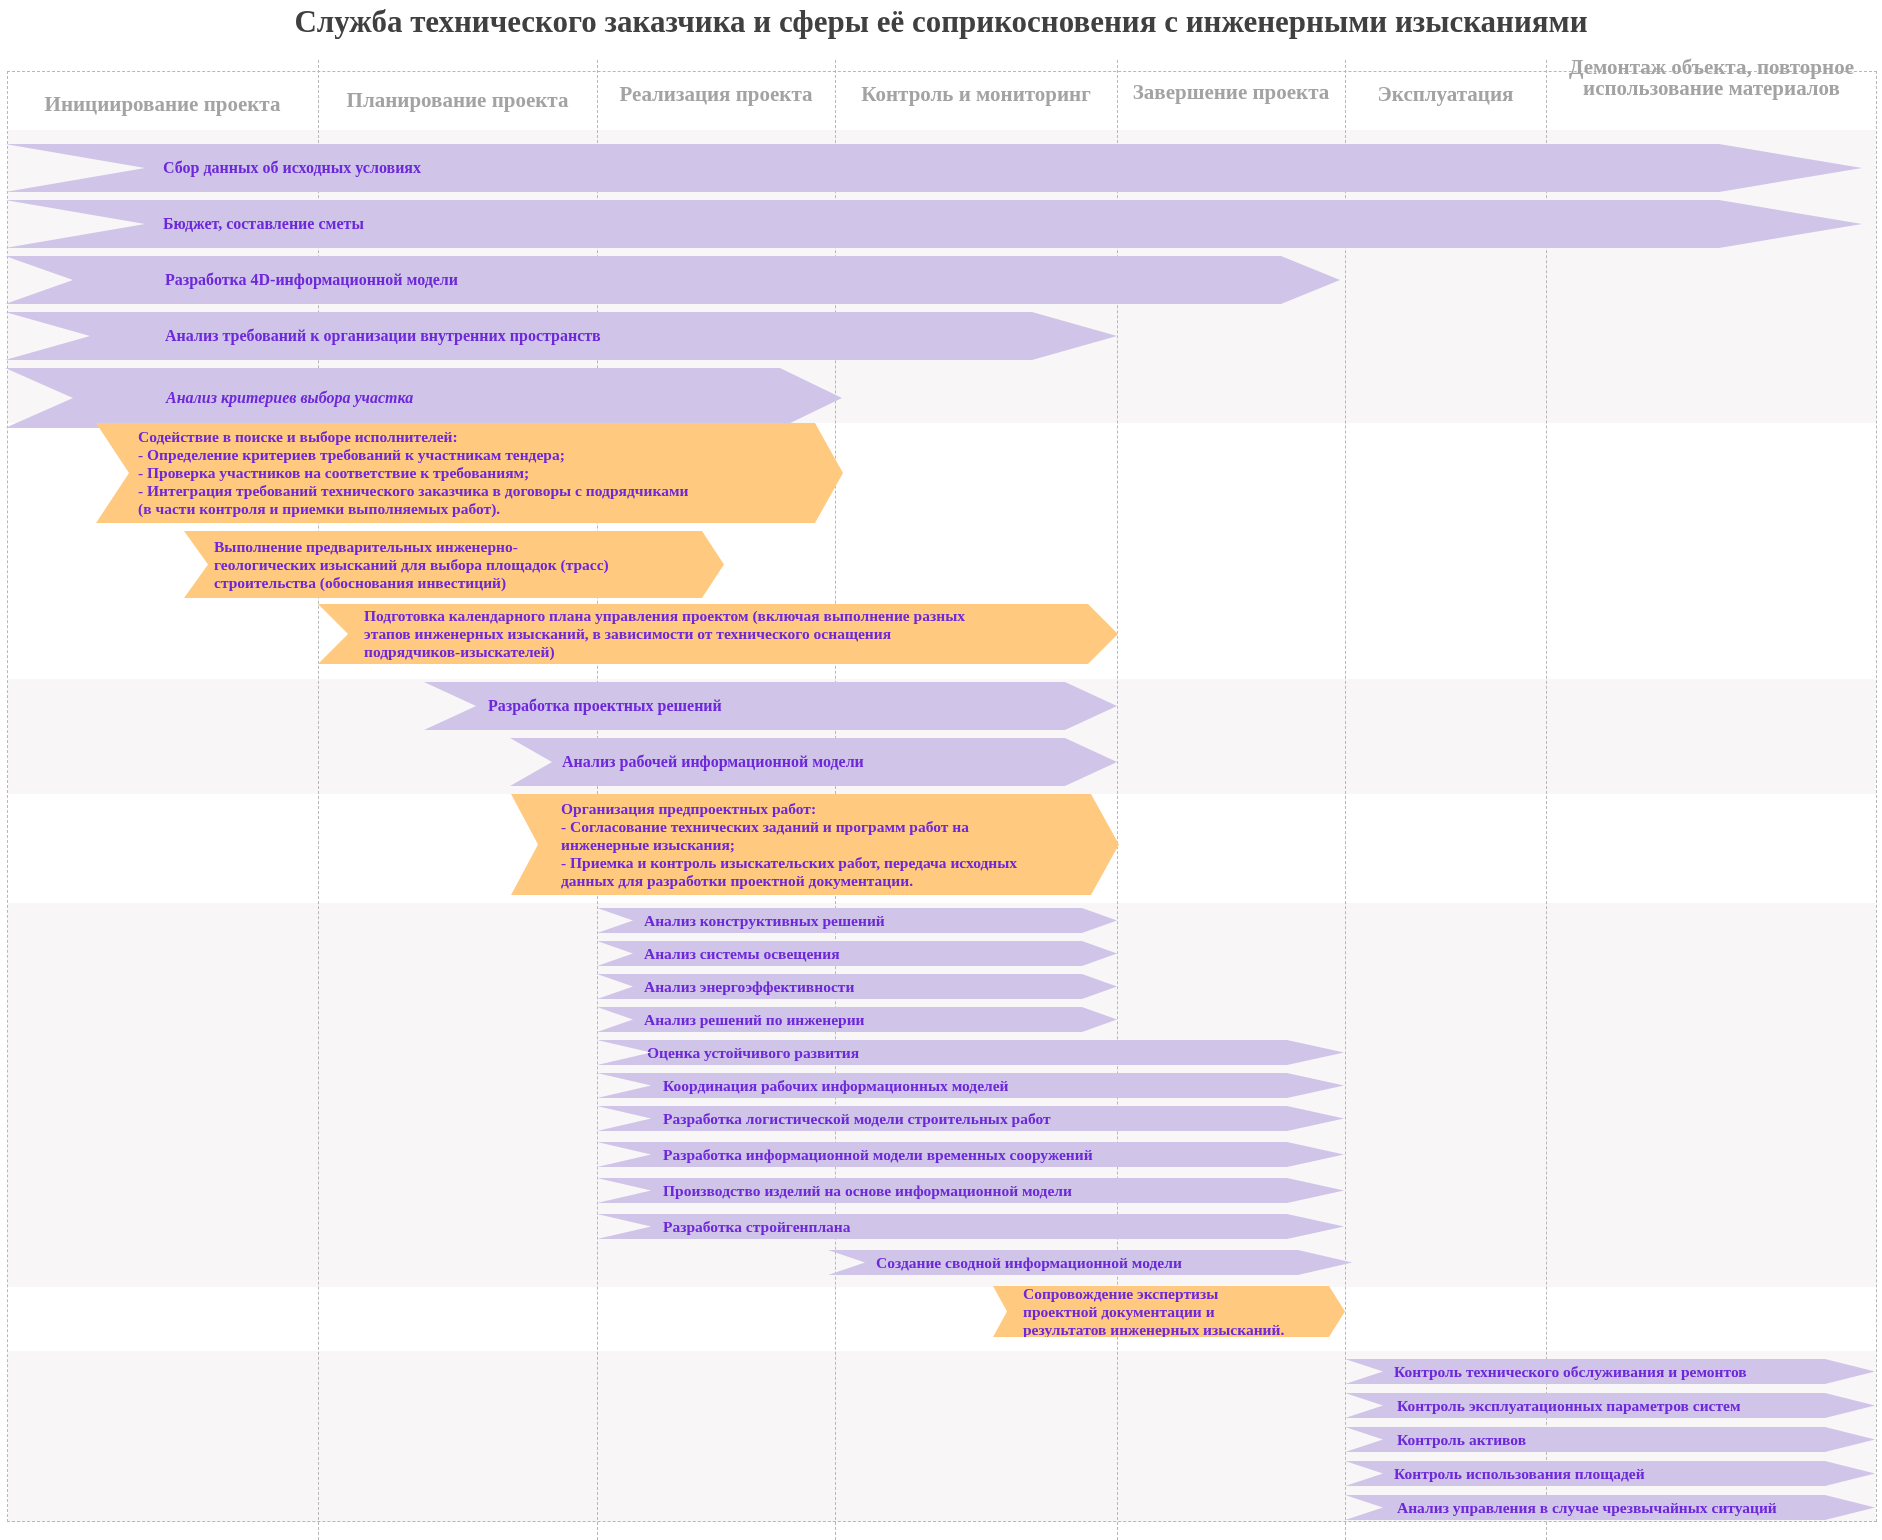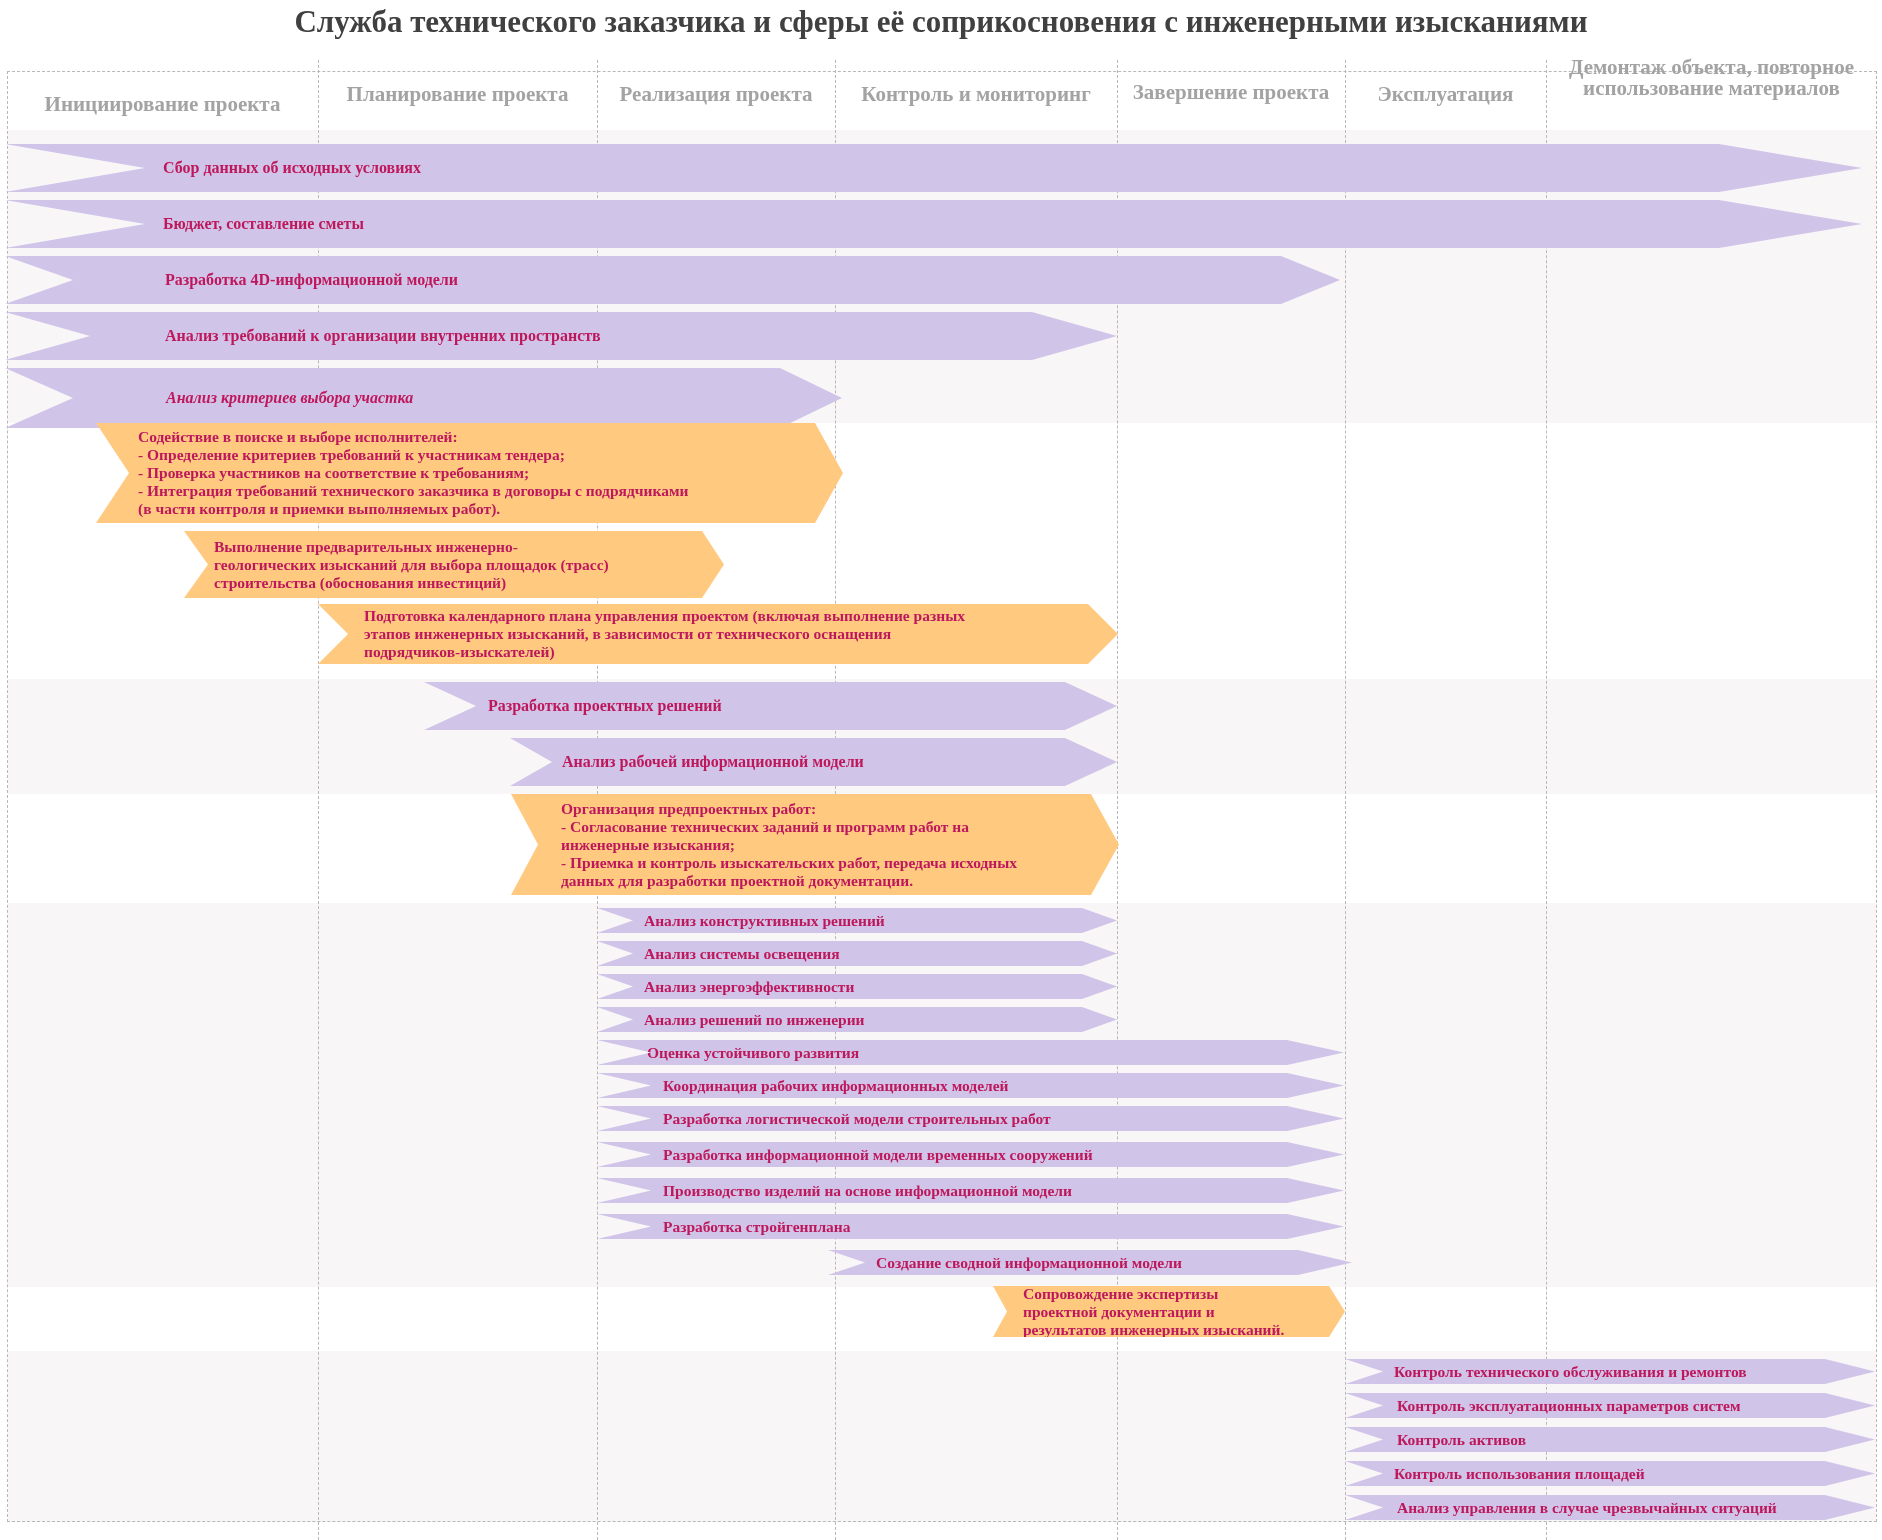--- a/index.html
+++ b/index.html
@@ -9,21 +9,21 @@
            font-size: 31px; font-weight: bold; color: #404040; }
   .frame { position: absolute; left: 7px; top: 71px; width: 1870px; height: 1451px;
            border: 1px dashed #b8b8b8; box-sizing: border-box; }
   .band { position: absolute; left: 8px; width: 1868px; background: #f8f6f7; }
   .vline { position: absolute; top: 60px; height: 1480px; width: 0;
            border-left: 1px dashed #b8b8b8; }
   .phase { position: absolute; top: 72px; height: 56px; display: flex; align-items: center;
            justify-content: center; text-align: center; font-weight: bold; font-size: 21px;
            color: #a3a3a3; line-height: 21px; }
   .bar { position: absolute; display: flex; align-items: center; box-sizing: border-box;
-         font-weight: bold; color: #be185d; }
+         font-weight: bold; color: #6d28d9; }
   .bar.purple { background: #d0c5e8; }
   .bar.orange { background: #ffca80; }
   .bar span { display: block; white-space: pre-line; }
 </style>
 </head>
 <body>
 
 <div class="title">Служба технического заказчика и сферы её соприкосновения с инженерными изысканиями</div>
 
 <div class="band" style="top:130px;height:293px;"></div>
@@ -34,21 +34,21 @@
 <div class="frame"></div>
 
 <div class="vline" style="left:318px;"></div>
 <div class="vline" style="left:597px;"></div>
 <div class="vline" style="left:835px;"></div>
 <div class="vline" style="left:1117px;"></div>
 <div class="vline" style="left:1345px;"></div>
 <div class="vline" style="left:1546px;"></div>
 
 <div class="phase" style="left:7px;width:311px;top:76px;">Инициирование проекта</div>
-<div class="phase" style="left:318px;width:279px;top:66px;">Планирование проекта</div>
+<div class="phase" style="left:318px;width:279px;top:72px;">Планирование проекта</div>
 <div class="phase" style="left:597px;width:238px;top:66px;">Реализация проекта</div>
 <div class="phase" style="left:835px;width:282px;top:66px;">Контроль и мониторинг</div>
 <div class="phase" style="left:1117px;width:228px;top:64px;">Завершение проекта</div>
 <div class="phase" style="left:1345px;width:201px;top:66px;">Эксплуатация</div>
 <div class="phase" style="left:1546px;width:331px;top:50px;height:56px;">Демонтаж объекта, повторное использование материалов</div>
 
 <div class="bar purple" style="left:5px;top:144px;width:1857px;height:48px;font-size:16px;padding-left:158px;clip-path:polygon(0 0, 92.3% 0, 100% 50%, 92.3% 100%, 0 100%, 140px 50%);">
   <span>Сбор данных об исходных условиях</span>
   </div>
 <div class="bar purple" style="left:5px;top:200px;width:1857px;height:48px;font-size:16px;padding-left:158px;clip-path:polygon(0 0, 92.3% 0, 100% 50%, 92.3% 100%, 0 100%, 140px 50%);">

